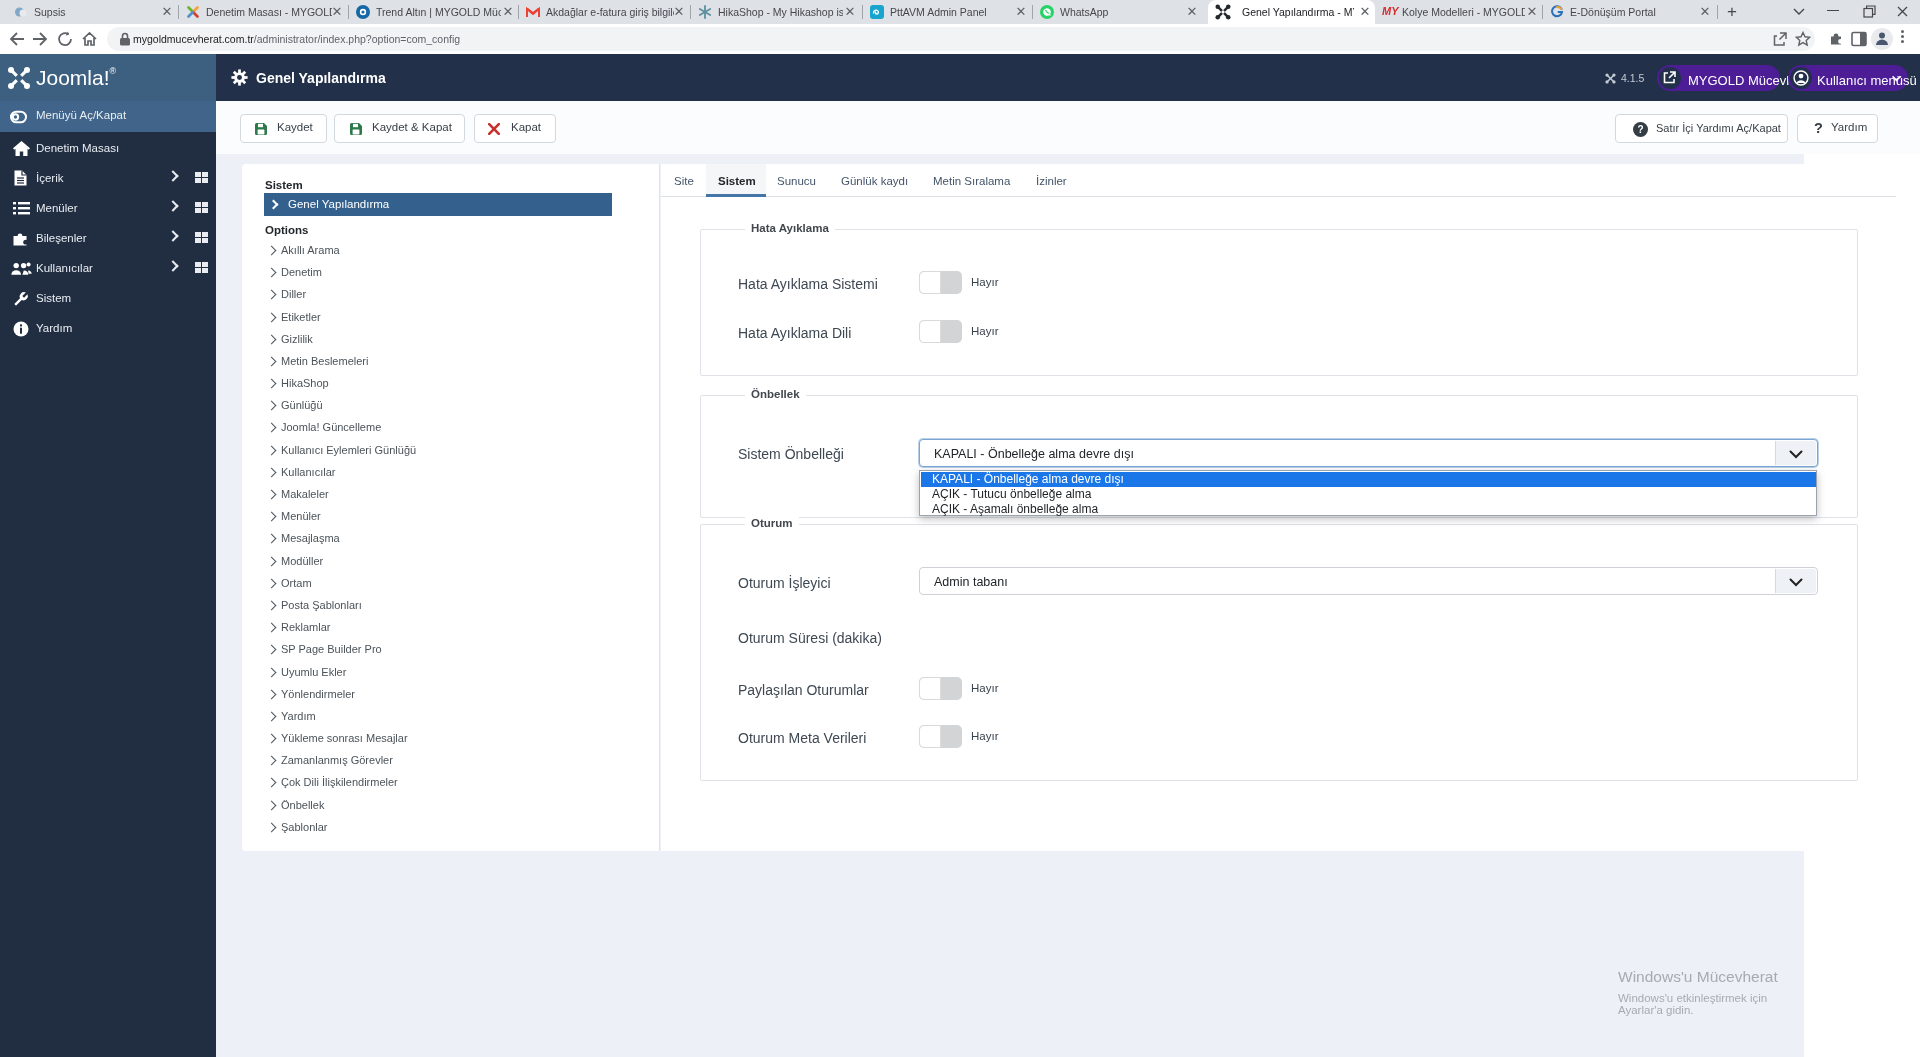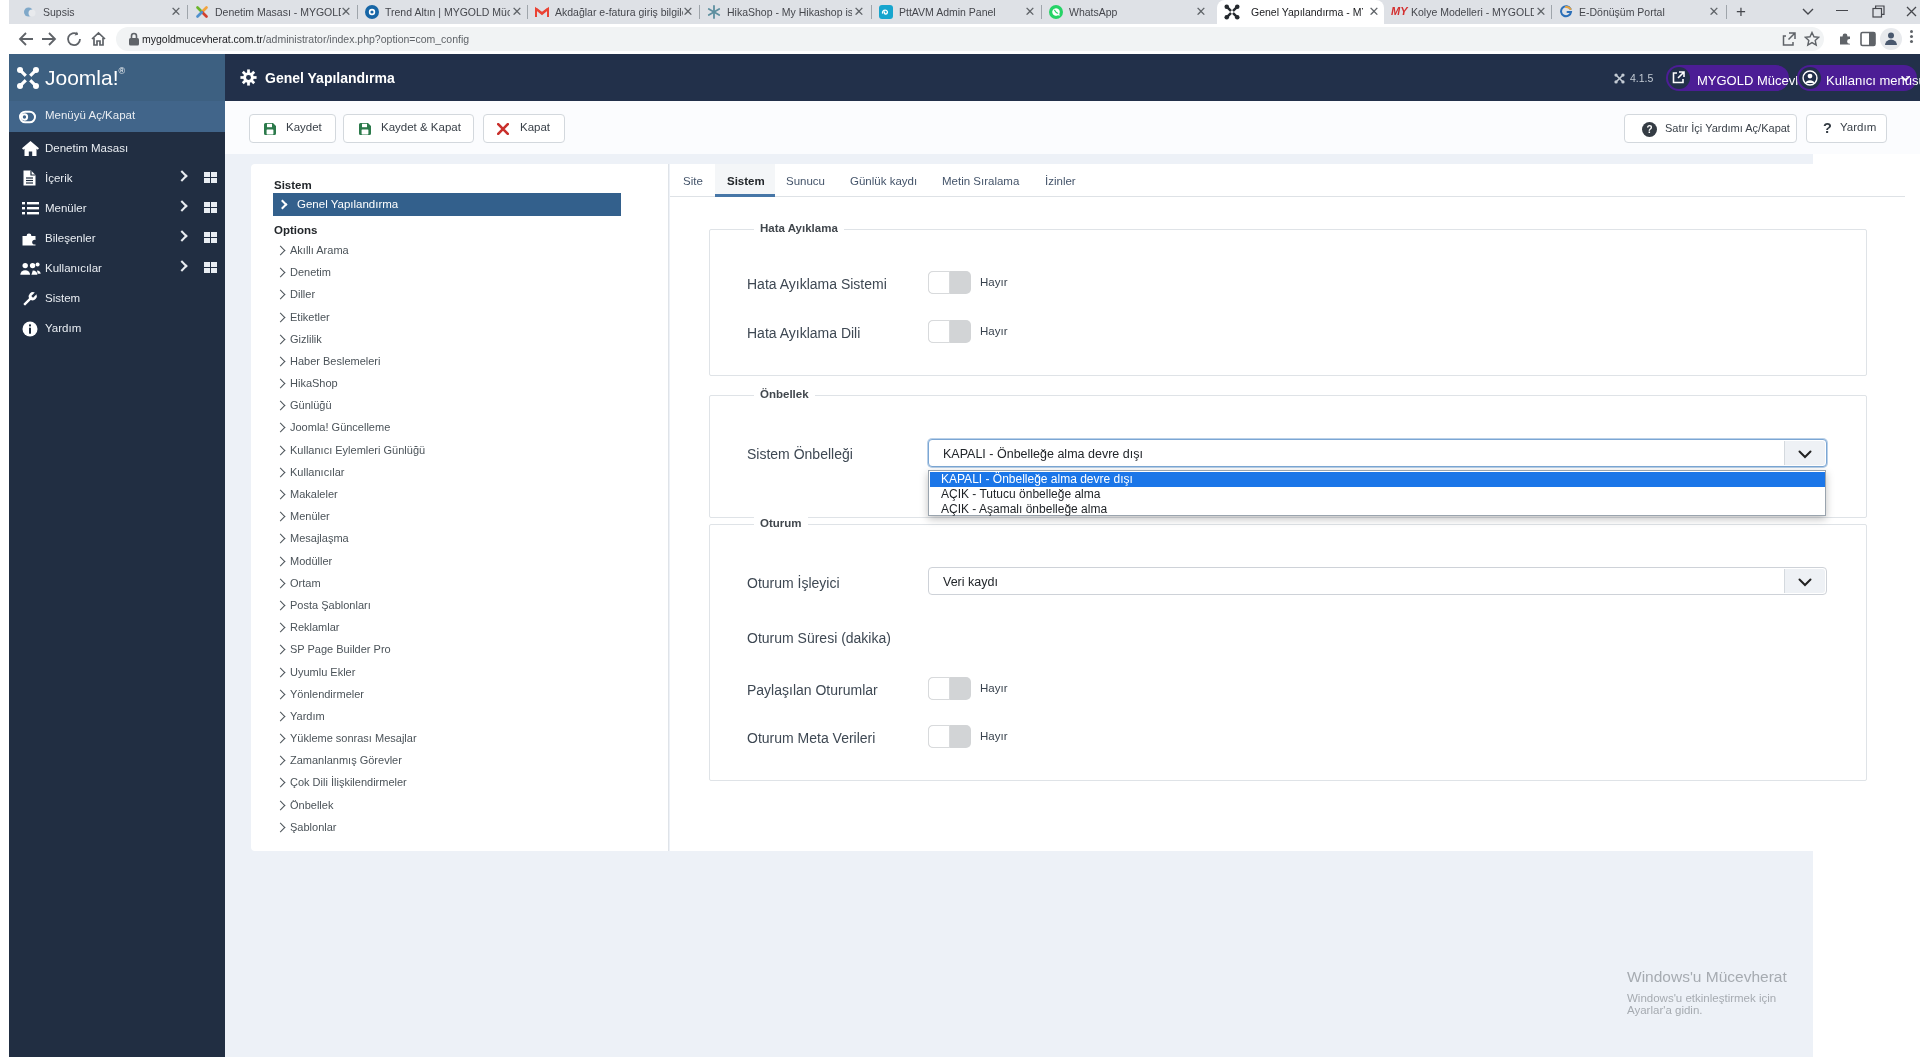--- a/index.html
+++ b/index.html
@@ -1,18 +1,18 @@
 <!DOCTYPE html>
 <html><head>
 <meta charset="utf-8">
 <style>
 * { margin:0; padding:0; box-sizing:border-box; }
 html,body { width:1920px; height:1057px; overflow:hidden; font-family:"Liberation Sans", sans-serif; }
 .abs { position:absolute; }
-#stage { position:relative; width:1804px; height:1057px; background:#edf1f7;margin-left:9px; }
+#stage { position:relative; width:1804px; height:1057px; background:#edf1f7; }
 
 
 #tabbar { left:0; top:0; width:1920px; height:24px; background:#dee1e6; }
 .tabtitle { position:absolute; top:6px; font-size:10.5px; color:#45474d; white-space:nowrap; overflow:hidden; }
 .tabx { position:absolute; top:5px; width:14px; height:14px; color:#5f6368; font-size:13px; line-height:14px; text-align:center; }
 .tabsep { position:absolute; top:5px; width:1px; height:14px; background:#9fa5ab; }
 .activetab { position:absolute; left:1208px; top:0; width:167px; height:24px; background:#fff; border-radius:8px 8px 0 0; }
 #addrbar { left:0; top:24px; width:1920px; height:30px; background:#ffffff; }
 #omnibox { left:107px; top:27px; width:1708px; height:24px; background:#f1f3f4; border-radius:12px; }
 
@@ -453,21 +453,21 @@
   <div class="opt" style="top:311px">
       <span class="ochev" style="left:3px;top:3px"></span>
       <span style="position:absolute;left:16px;white-space:nowrap">Etiketler</span>
     </div>
   <div class="opt" style="top:333px">
       <span class="ochev" style="left:3px;top:3px"></span>
       <span style="position:absolute;left:16px;white-space:nowrap">Gizlilik</span>
     </div>
   <div class="opt" style="top:355px">
       <span class="ochev" style="left:3px;top:3px"></span>
-      <span style="position:absolute;left:16px;white-space:nowrap">Haber Beslemeleri</span>
+      <span style="position:absolute;left:16px;white-space:nowrap">Metin Beslemeleri</span>
     </div>
   <div class="opt" style="top:377px">
       <span class="ochev" style="left:3px;top:3px"></span>
       <span style="position:absolute;left:16px;white-space:nowrap">HikaShop</span>
     </div>
   <div class="opt" style="top:399px">
       <span class="ochev" style="left:3px;top:3px"></span>
       <span style="position:absolute;left:16px;white-space:nowrap">Günlüğü</span>
     </div>
   <div class="opt" style="top:421px">
@@ -583,21 +583,21 @@
   <div class="abs" style="left:919px;top:470px;width:898px;height:46px;background:#fff;border:1px solid #9aa4ae;box-shadow:0 3px 8px rgba(0,0,0,0.25);z-index:5">
     <div style="position:absolute;left:1px;top:1px;width:895px;height:15px;background:#1b76e8;color:#fff;font-size:12px;padding-left:11px;line-height:15px">KAPALI - Önbelleğe alma devre dışı</div>
     <div style="position:absolute;left:1px;top:16px;width:895px;height:14.5px;color:#1d2125;font-size:12px;padding-left:11px;line-height:14.5px">AÇIK - Tutucu önbelleğe alma</div>
     <div style="position:absolute;left:1px;top:30.5px;width:895px;height:14.5px;color:#1d2125;font-size:12px;padding-left:11px;line-height:14.5px">AÇIK - Aşamalı önbelleğe alma</div>
   </div>
 
   <fieldset class="fs" style="left:700px;top:524px;width:1158px;height:257px"></fieldset>
   <div class="legend" style="left:745px;top:517px">Oturum</div>
   <div class="flabel" style="top:575px">Oturum İşleyici</div>
   <div class="fselect" style="top:567px">
-    <span class="abs" style="left:14px;top:7px">Veri kaydı</span>
+    <span class="abs" style="left:14px;top:7px">Admin tabanı</span>
     <span class="selarrow"></span>
     <svg class="abs" style="right:14px;top:10px" width="14" height="9" viewBox="0 0 14 9">
         <path d="M1.5 1.5 L7 7 L12.5 1.5" stroke="#222" stroke-width="2" fill="none" stroke-linecap="round"></path>
       </svg>
   </div>
   <div class="flabel" style="top:630px">Oturum Süresi (dakika)</div>
   <div class="flabel" style="top:682px">Paylaşılan Oturumlar</div>
   <div class="toggle" style="top:677px">
       <span class="half"></span>
     </div>

